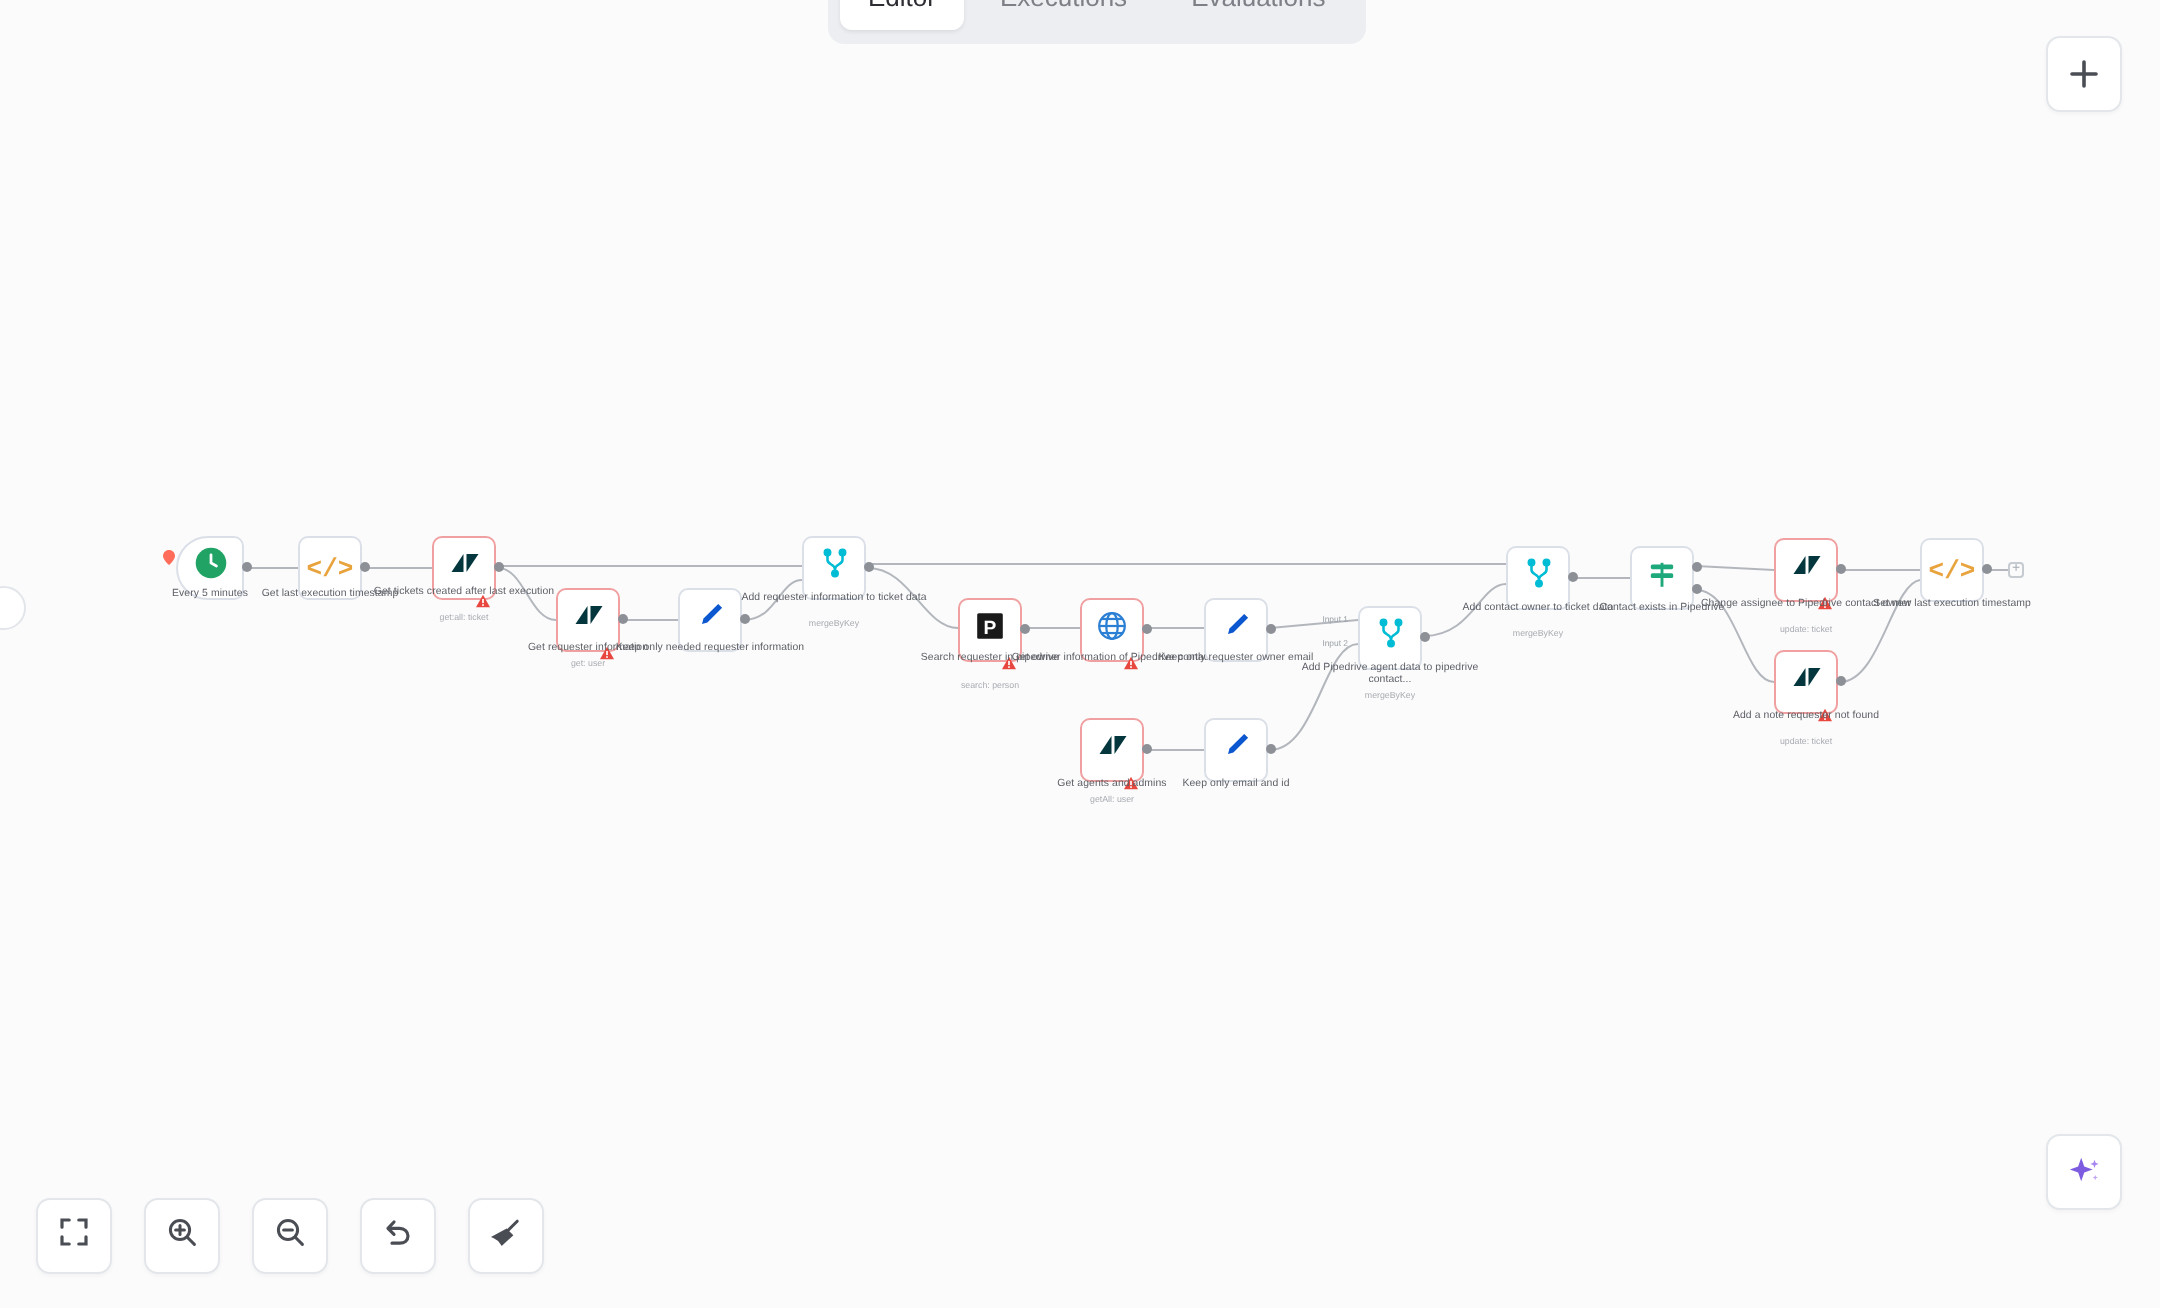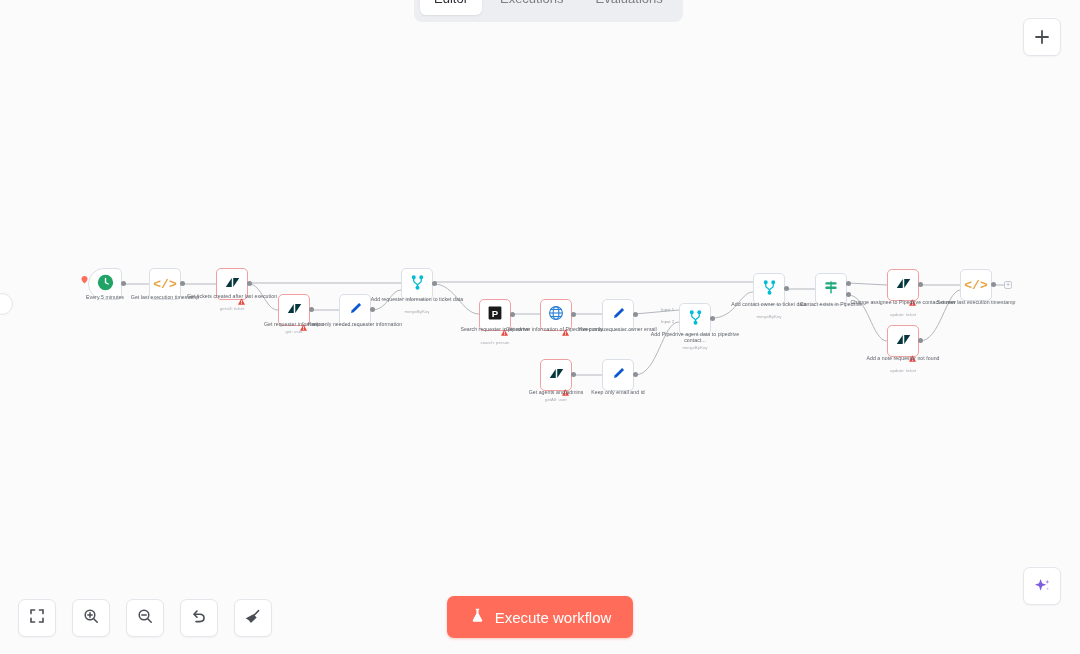--- a/index.html
+++ b/index.html
@@ -532,22 +532,14 @@
     <div class="sqbtn">
       <span>
         <svg width="16" height="16" viewBox="0 0 16 16" fill="none" stroke="#4a4d54" stroke-width="1.5" stroke-linecap="round">
             <path d="M13.6 2.6 L8.6 7.6"></path>
             <path d="M8.2 7.2 L10.6 9.6 L6 13.8 C5 12.2 3.6 11 2.2 10.4 Z" fill="#4a4d54"></path>
           </svg>
       </span>
     </div>
   </div>
 
-  <button id="execute-btn">
-    <span>
-      <svg width="17" height="17" viewBox="0 0 20 20" fill="#ffffff">
-          <path d="M8 2 H12 V3.4 H11.2 V7.4 L15.4 15.2 C15.9 16.2 15.2 17.4 14 17.4 H6 C4.8 17.4 4.1 16.2 4.6 15.2 L8.8 7.4 V3.4 H8 Z"></path>
-        </svg>
-    </span>
-    <span>Execute workflow</span>
-  </button>
 
 </div>
 
 </body></html>

